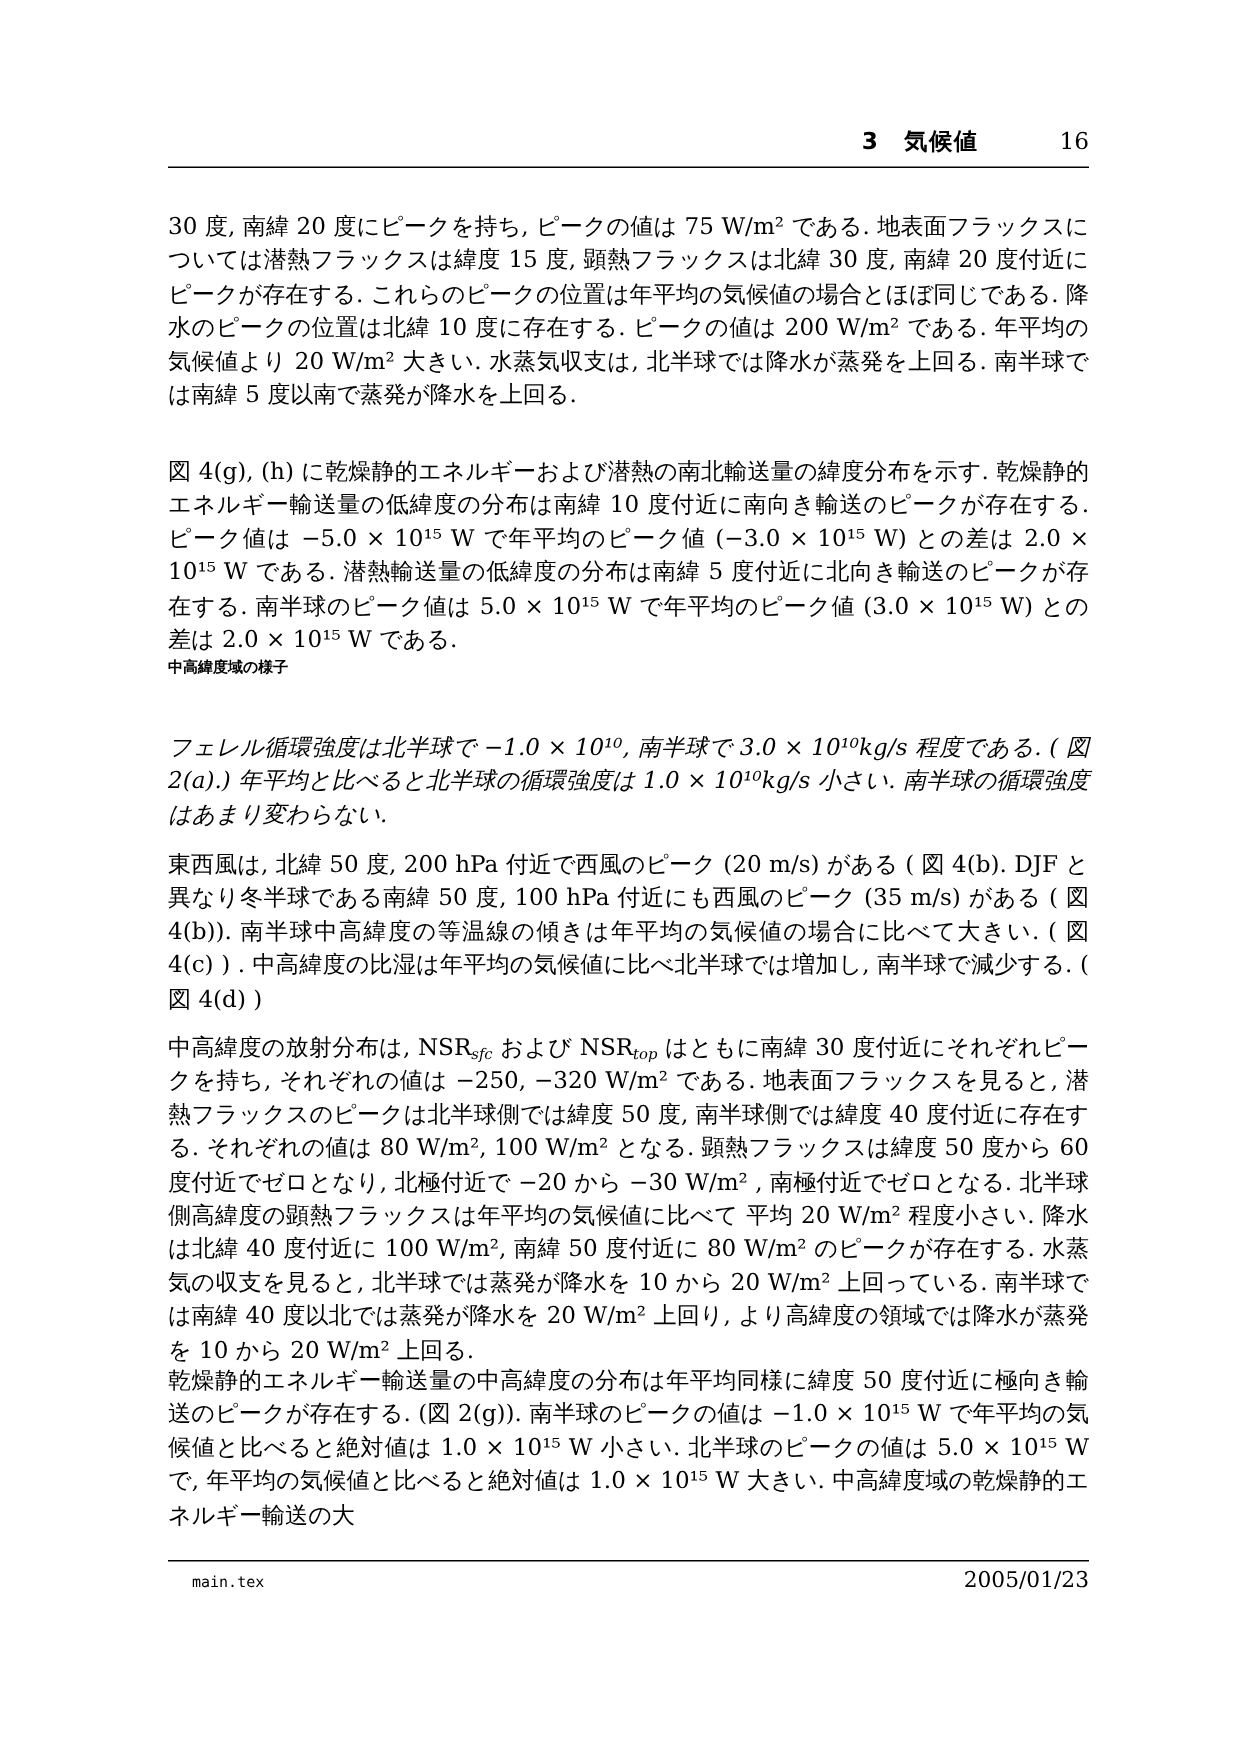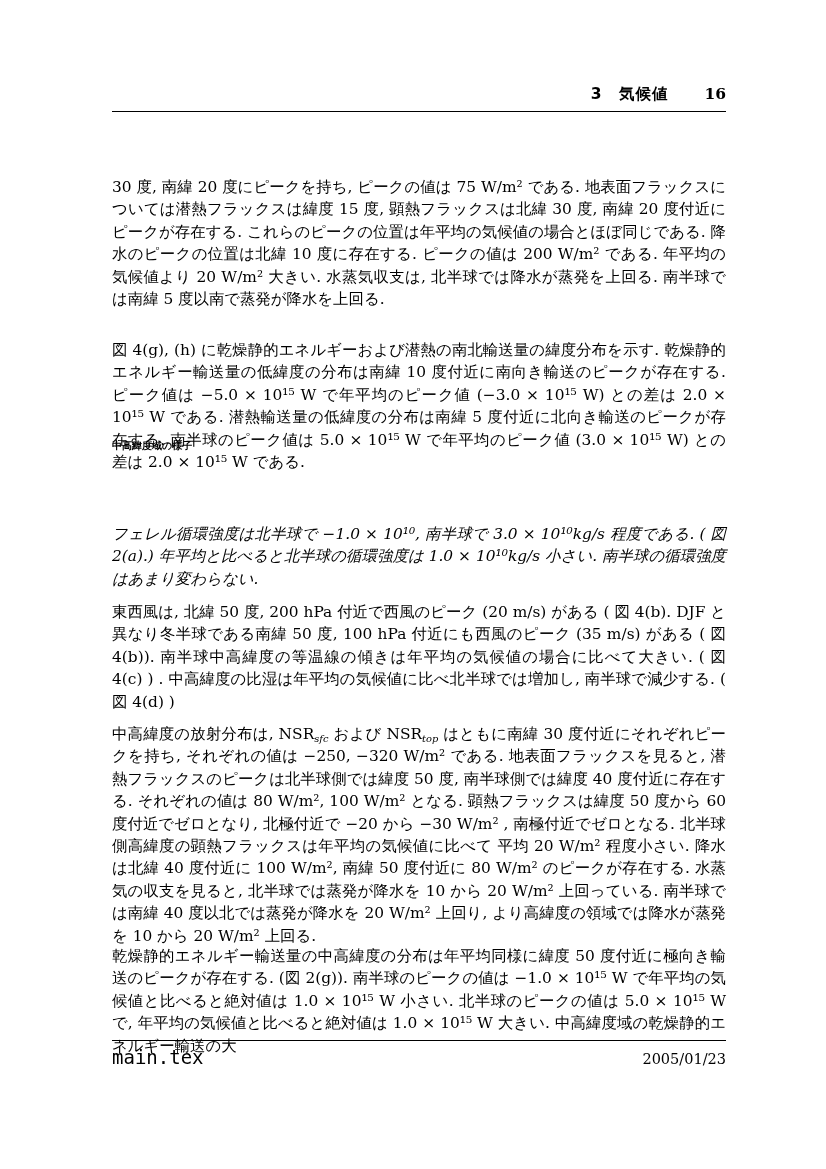--- a/index.html
+++ b/index.html
@@ -22,31 +22,30 @@
     align-items: flex-end;
     font-size: 15.5px;
     line-height: 20px;
   }
   .header-section {
     font-family: "DejaVu Sans", "Liberation Sans", sans-serif;
     font-weight: bold;
     letter-spacing: 1px;
   }
   .header-pagenum {
-    font-weight: bold;
-    margin-left: 36px;
+    font-weight: normal;
+    margin-left: 54px;
   }
   .header-rule { top: 111px; border-top: 1.7px solid #000; height: 0; }
 
   
   .body-p {
     font-size: 15.4px;
     line-height: 22.4px;
     text-align: justify;
-    margin-top: 36px;
   }
   .body-p sub {
     font-size: 64%;
     font-style: italic;
     line-height: 0;
     vertical-align: -0.3em;
   }
   .p1 { top: 140px; }
   .p2 { top: 303px; }
   .p3 { top: 487px; font-style: italic; }
@@ -67,21 +66,22 @@
   .footer-rule { top: 1040px; border-top: 1.3px solid #000; height: 0; }
   .running-footer {
     top: 1046px;
     display: flex;
     justify-content: space-between;
     align-items: baseline;
     font-size: 14.5px;
   }
   .footer-filename {
     font-family: "DejaVu Sans Mono", "Liberation Mono", monospace;
-    font-size: 19px;
+    font-size: 10px;
+    margin-left: 16px;
   }
   .footer-date { font-size: 14.5px; }
 </style>
 </head>
 <body>
 
 <div>
 
   <div class="abs running-header">
     <span class="header-section">3　気候値</span>

